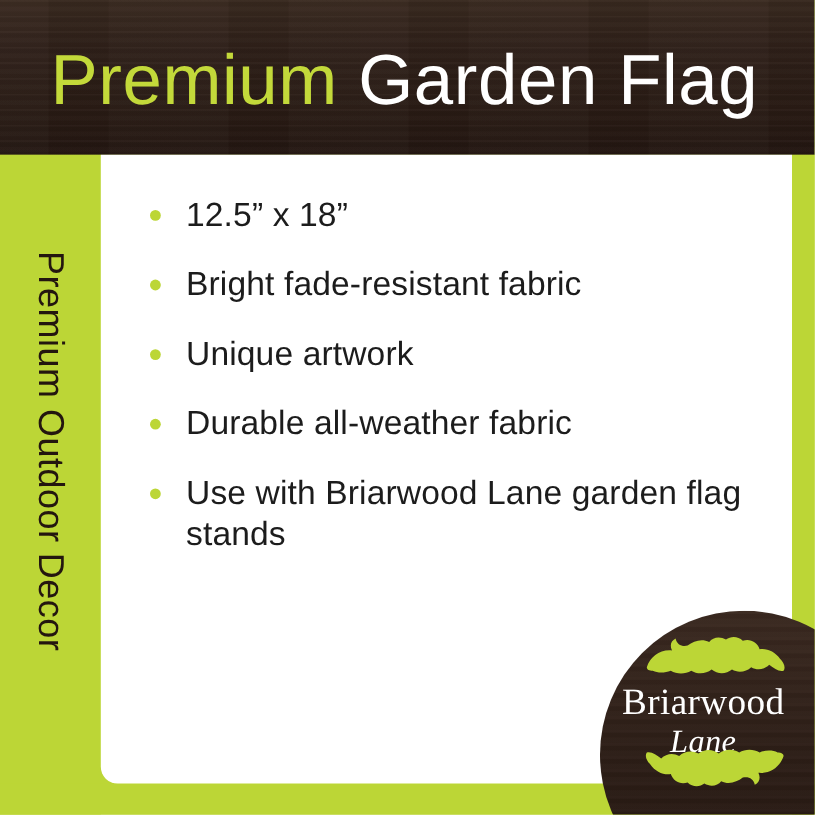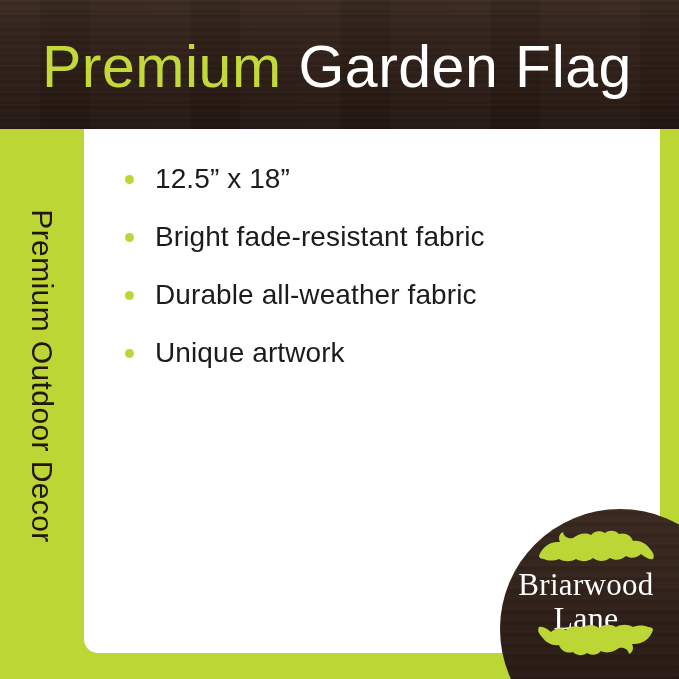--- a/index.html
+++ b/index.html
@@ -200,23 +200,24 @@
     color: #ffffff;
   }
   #logo-name-primary {
     display: block;
     font-size: 31px;
     line-height: 36px;
     letter-spacing: 0.3px;
   }
   #logo-name-secondary {
     display: block;
-    font-size: 32px;
+    font-size: 27px;
     line-height: 31px;
     letter-spacing: 0.3px;
+    font-style: italic;
   }
 </style>
 </head>
 <body>
 
 <div id="product-card">
 
   <div id="header-bar">
     <div id="header-title">
       <span class="accent">Premium</span>
@@ -230,22 +231,23 @@
 
   <div id="content-panel"></div>
 
   <div id="sidebar-caption">
     <span id="sidebar-caption-text">Premium Outdoor Decor</span>
   </div>
 
   <ul id="feature-list">
     <li><span>12.5” x 18”</span></li>
     <li><span>Bright fade-resistant fabric</span></li>
+    <li><span>Unique artwork</span></li>
     <li><span>Durable all-weather fabric</span></li>
-    <li><span>Unique artwork</span></li>
+    <li><span>Use with Briarwood Lane garden flag stands</span></li>
   </ul>
 
   <div id="logo-badge">
 
     <svg id="logo-leaf-top" viewBox="0 0 120 36">
       <path fill="#bcd636" d="M3 27 C6 18 14 12 24 13 C22 9 23 5 27 3 C28 8 32 10 37 9 C42 5 49 3 55 6 C58 2 64 1 69 4 C73 1 79 1 83 5 C89 3 95 6 97 12 C103 11 110 14 114 20 C117 23 119 27 117 30 C113 31 109 28 105 25 C101 29 95 30 90 27 C86 31 79 32 74 29 C69 33 62 33 57 29 C52 33 45 33 40 30 C35 33 28 33 23 30 C18 32 12 32 8 30 C5 30 3 29 3 27 Z"></path>
     </svg>
 
     <div id="logo-wordmark">
       <span id="logo-name-primary">Briarwood</span>

